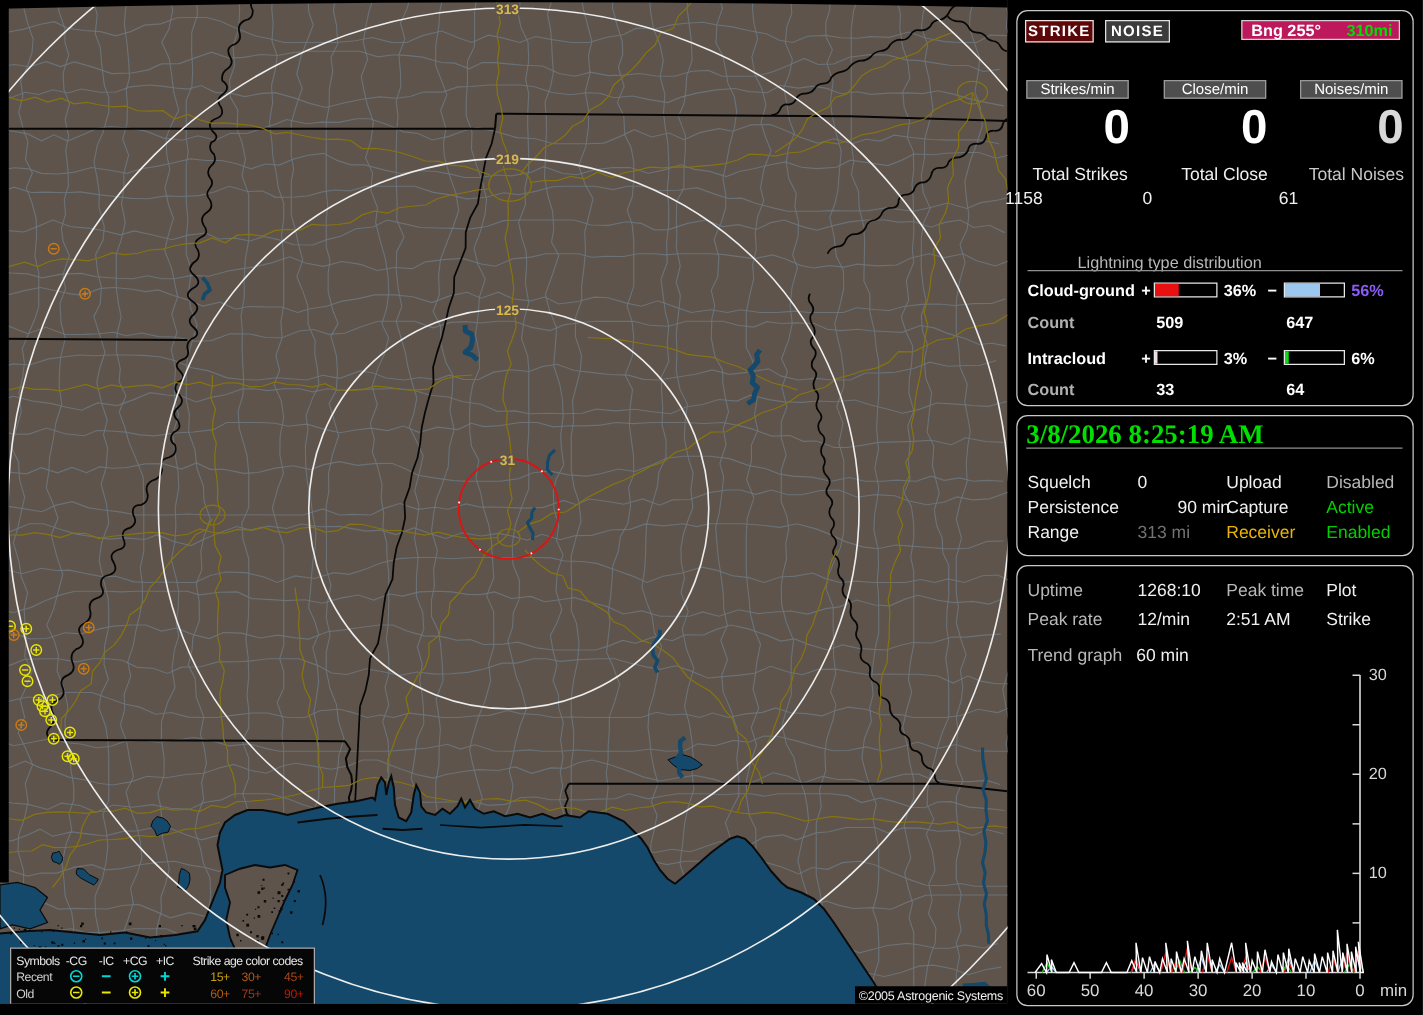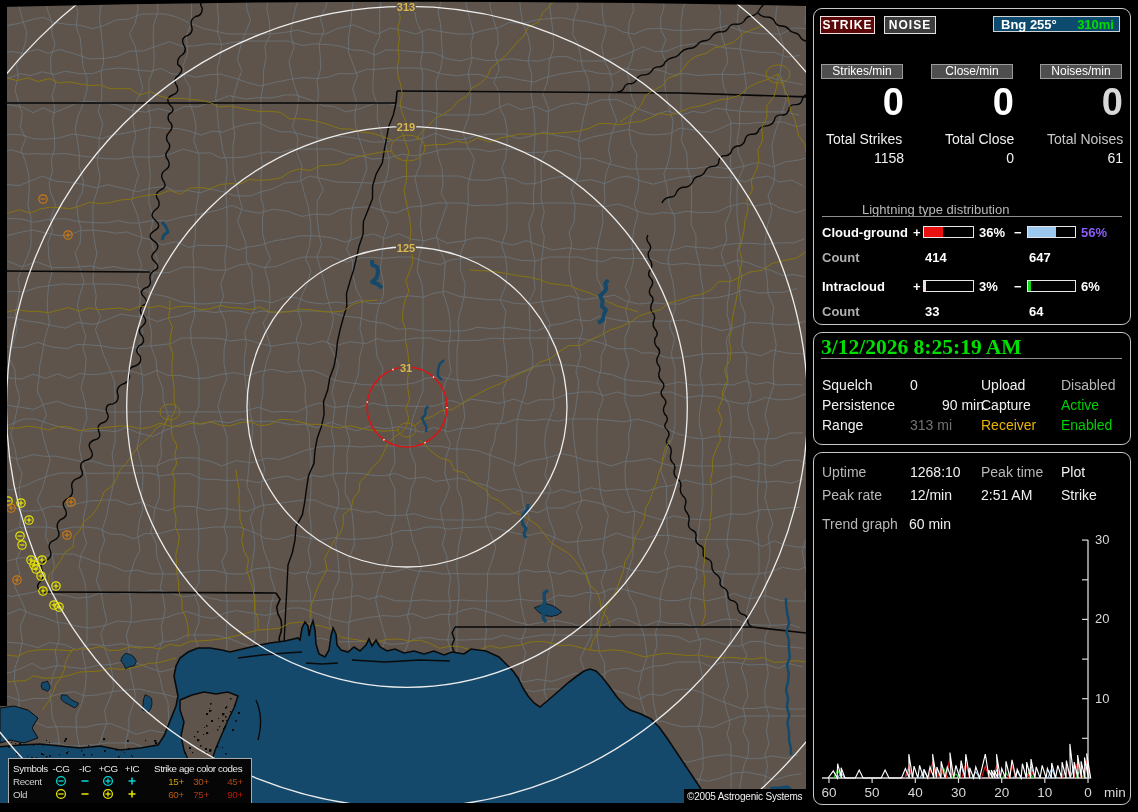--- a/index.html
+++ b/index.html
@@ -5,21 +5,21 @@
 html,body { width:1138px; height:812px; background:#000; overflow:hidden;
   font-family:"Liberation Sans",sans-serif; }
 .pbox { position:absolute; border:1px solid #c8c8c8; border-radius:9px; background:transparent; }
 .btn { position:absolute; height:18px; border:1px solid; font:bold 12px "Liberation Sans",sans-serif;
   color:#fff; text-align:center; line-height:16px; letter-spacing:1px; }
 .gbtn { position:absolute; height:15px; background:#4e4e4e; border:1px solid #9a9a9a;
   font:12px "Liberation Sans",sans-serif; color:#fff; text-align:center; line-height:13px; }
 .bigz { position:absolute; width:100px; text-align:right;
   font:bold 38px "Liberation Sans",sans-serif; line-height:32px; }
 .t14 { position:absolute; font:14px "Liberation Sans",sans-serif; white-space:nowrap;text-align:right; }
-.t14r { position:absolute; font:14px "Liberation Sans",sans-serif; text-align:right; }
+.t14r { position:absolute; font:14px "Liberation Sans",sans-serif; }
 .t13 { position:absolute; font:13px "Liberation Sans",sans-serif;margin-left:40px; }
 .b14 { position:absolute; font:bold 13px "Liberation Sans",sans-serif; white-space:nowrap; }
 </style></head>
 <body>
 <svg width="806" height="803" viewBox="0 0 806 803" style="position:absolute;left:0;top:0">
 <rect x="0" y="0" width="806" height="803" fill="#5e544c"></rect>
 <polyline points="21.7,-4.0 19.0,6.2 21.8,17.5 26.5,31.5 25.6,42.1 22.2,52.2 16.5,65.3 18.3,76.5 15.0,89.7 18.7,103.3 22.3,113.3 20.4,127.5 25.9,138.4 21.0,150.5 25.2,161.0 28.9,174.7 29.3,189.0 27.9,204.9 31.0,218.2 31.0,231.9 31.0,245.4 27.7,255.6 22.7,267.4 17.9,278.8 19.5,290.4 18.0,302.6 15.2,313.9 17.0,329.5 13.0,343.2 9.0,357.5 14.9,369.8 15.6,383.7 19.7,397.8 16.4,412.4 14.2,422.6 10.7,434.2 15.3,449.9 17.1,461.8 22.1,474.1 19.3,486.9 20.0,498.4 21.0,509.9 19.8,525.3 25.8,536.7 20.9,549.7 16.2,560.0 19.7,573.8 14.5,586.3 20.4,598.6 26.1,611.8 20.2,626.9 22.4,641.2 19.6,654.5 14.9,668.3 14.4,680.9 18.9,696.6 18.9,708.2 23.8,719.3 21.4,734.5 22.7,748.3 25.9,759.3 29.2,772.5 23.2,785.7 17.5,797.6" fill="none" stroke="#6e7982" stroke-width="0.9" opacity="0.8"></polyline>
     <polyline points="52.0,-4.0 46.7,7.8 52.0,23.1 51.9,33.6 55.0,44.0 50.5,58.6 51.1,71.5 55.6,83.1 52.1,95.6 54.9,108.9 52.6,120.1 54.4,136.0 54.7,148.7 51.4,159.4 52.4,171.4 49.1,182.8 50.6,193.2 55.5,204.6 50.3,219.8 52.4,231.2 48.0,242.5 48.8,258.1 52.2,270.9 48.5,285.8 47.7,296.3 47.3,308.9 49.4,323.3 44.5,339.2 42.6,351.6 39.6,366.7 39.0,377.9 37.0,390.4 42.1,401.9 46.4,414.6 41.0,427.9 45.1,443.9 50.2,459.7 46.2,474.8 42.7,487.7 37.4,500.1 43.3,512.4 46.7,524.0 45.7,536.7 51.7,552.4 54.3,565.8 51.9,576.7 52.8,592.5 55.8,605.8 56.8,616.1 59.0,629.1 59.0,640.1 55.2,650.6 57.3,664.1 52.8,675.5 49.7,690.9 51.2,704.4 52.2,717.0 57.4,730.1 59.0,741.3 57.7,752.8 55.3,766.8 58.4,778.7 57.9,789.1 59.0,805.1" fill="none" stroke="#6e7982" stroke-width="0.9" opacity="0.8"></polyline>
     <polyline points="73.2,-4.0 77.8,11.6 76.2,26.9 80.2,37.8 81.5,52.0 83.4,68.0 87.0,78.0 87.0,89.8 82.6,105.4 77.9,116.1 75.2,129.5 77.8,143.1 79.4,154.3 79.2,165.9 83.4,181.3 82.5,191.9 76.5,203.5 78.2,218.2 81.1,229.7 80.2,243.0 75.1,253.1 79.9,268.4 84.0,281.7 79.7,295.2 77.4,305.9 81.0,321.3 85.8,336.5 82.8,347.8 86.1,358.4 85.0,373.7 80.9,387.4 85.2,403.0 87.0,418.8 81.3,434.1 79.3,448.5 82.9,464.1 86.6,479.3 87.0,490.9 87.0,501.6 83.7,516.7 83.2,531.6 86.7,543.4 81.0,554.8 79.0,566.0 84.6,581.2 86.3,592.8 87.0,605.2 87.0,618.4 87.0,629.1 87.0,640.2 82.3,651.8 85.0,664.4 86.3,676.3 84.9,689.4 82.0,702.8 76.0,717.1 76.5,732.6 79.4,746.9 77.8,761.0 79.7,771.4 77.5,783.4 80.1,798.5" fill="none" stroke="#6e7982" stroke-width="0.9" opacity="0.8"></polyline>
     <polyline points="102.9,-4.0 100.4,8.4 99.5,19.2 101.6,34.8 103.0,50.2 103.6,62.0 101.0,72.0 102.0,84.6 101.6,98.6 98.1,111.2 102.9,124.0 99.0,138.8 99.2,149.3 97.2,163.1 100.2,178.0 96.9,192.1 93.0,203.3 93.0,214.7 93.0,229.8 94.6,242.3 96.9,253.5 93.8,266.5 93.0,280.4 96.2,294.9 95.3,305.5 100.8,316.6 95.4,329.7 99.6,341.2 103.2,353.9 109.1,367.9 114.5,381.5 115.0,396.9 115.0,411.2 115.0,426.2 115.0,441.5 112.1,454.4 113.8,465.9 114.0,480.5 111.3,494.2 108.7,504.7 106.6,516.3 102.2,529.6 104.6,541.0 99.3,555.2 99.8,567.6 96.3,580.1 101.2,592.7 103.5,606.2 106.7,621.3 100.8,633.6 103.8,645.7 109.3,660.8 112.2,673.3 113.5,686.6 110.1,697.9 104.5,710.5 106.6,722.6 102.6,735.0 98.1,747.8 93.0,761.5 93.8,773.9 95.5,784.0 95.0,794.9 93.6,805.2" fill="none" stroke="#6e7982" stroke-width="0.9" opacity="0.8"></polyline>
@@ -349,21 +349,21 @@
     <rect x="684" y="789" width="122" height="14" fill="#000"></rect>
     <text x="687" y="800" font-size="10" letter-spacing="-0.2" font-family="Liberation Sans, sans-serif" fill="#f0f0f0">©2005 Astrogenic Systems</text>
   </svg>
 
 <div class="pbox" style="left:813px;top:8px;width:318px;height:317px"></div>
 <div class="pbox" style="left:813px;top:332px;width:318px;height:113px"></div>
 <div class="pbox" style="left:813px;top:452px;width:318px;height:353px"></div>
 
 <div class="btn" style="left:820px;top:16px;width:55px;background:#5c0808;border-color:#f0e0e0">STRIKE</div>
 <div class="btn" style="left:884px;top:16px;width:52px;background:#3c3c3c;border-color:#e0e0e0">NOISE</div>
-<div style="position:absolute;left:993px;top:16px;width:127px;height:16px;background:#0c4a6e;border:1px solid #d0d0d0;font:bold 13px 'Liberation Sans',sans-serif;color:#fff;line-height:16px">
+<div style="position:absolute;left:993px;top:16px;width:127px;height:16px;background:#be185d;border:1px solid #d0d0d0;font:bold 13px 'Liberation Sans',sans-serif;color:#fff;line-height:16px">
   <span style="padding-left:7px">Bng 255°</span><span style="float:right;padding-right:5px;color:#00dd00">310mi</span></div>
 
 <div class="gbtn" style="left:821px;top:64px;width:82px">Strikes/min</div>
 <div class="gbtn" style="left:931px;top:64px;width:82px">Close/min</div>
 <div class="gbtn" style="left:1040px;top:64px;width:82px">Noises/min</div>
 
 <div class="bigz" style="left:804px;top:86px;color:#fff">0</div>
 <div class="bigz" style="left:914px;top:86px;color:#fff">0</div>
 <div class="bigz" style="left:1023px;top:86px;color:#d8d8d8">0</div>
 
@@ -383,40 +383,40 @@
     <div style="width:19px;height:100%;background:#e81010"></div>
   </div>
 <div class="b14" style="left:979px;top:225px;color:#fff">36%</div>
 <div class="b14" style="left:1014px;top:225px;color:#fff">−</div>
 <div style="position:absolute;left:1027px;top:226px;width:49px;height:12px;border:1px solid #e8e8e8;background:#000">
     <div style="width:28px;height:100%;background:#9cc8f0"></div>
   </div>
 <div class="b14" style="left:1081px;top:225px;color:#8b5cf6">56%</div>
 
 <div class="b14" style="left:822px;top:250px;color:#b0b0b0">Count</div>
-<div class="b14" style="left:925px;top:250px;color:#fff">414</div>
+<div class="b14" style="left:925px;top:250px;color:#fff">509</div>
 <div class="b14" style="left:1029px;top:250px;color:#fff">647</div>
 
 <div class="b14" style="left:822px;top:279px;color:#fff">Intracloud</div>
 <div class="b14" style="left:913px;top:279px;color:#fff">+</div>
 <div style="position:absolute;left:923px;top:280px;width:51px;height:12px;border:1px solid #e8e8e8;background:#000">
     <div style="width:2px;height:100%;background:#f0d8e0"></div>
   </div>
 <div class="b14" style="left:979px;top:279px;color:#fff">3%</div>
 <div class="b14" style="left:1014px;top:279px;color:#fff">−</div>
 <div style="position:absolute;left:1027px;top:280px;width:49px;height:12px;border:1px solid #e8e8e8;background:#000">
     <div style="width:3px;height:100%;background:#10d818"></div>
   </div>
 <div class="b14" style="left:1081px;top:279px;color:#fff">6%</div>
 
 <div class="b14" style="left:822px;top:304px;color:#b0b0b0">Count</div>
 <div class="b14" style="left:925px;top:304px;color:#fff">33</div>
 <div class="b14" style="left:1029px;top:304px;color:#fff">64</div>
 
-<div style="position:absolute;left:821px;top:335px;font:bold 21.5px 'Liberation Serif',serif;color:#00e000">3/12/2026 8:25:19 AM</div>
+<div style="position:absolute;left:821px;top:335px;font:bold 21.5px 'Liberation Serif',serif;color:#00e000">3/8/2026 8:25:19 AM</div>
 <div style="position:absolute;left:821px;top:358px;width:301px;height:1px;background:#909090"></div>
 
 <div class="t14" style="left:822px;top:377px;color:#f0f0f0">Squelch</div>
 <div class="t14" style="left:910px;top:377px;color:#f0f0f0">0</div>
 <div class="t14" style="left:981px;top:377px;color:#f0f0f0">Upload</div>
 <div class="t14" style="left:1061px;top:377px;color:#b8b8b8">Disabled</div>
 <div class="t14" style="left:822px;top:397px;color:#f0f0f0">Persistence</div>
 <div class="t14" style="left:942px;top:397px;color:#f0f0f0">90 min</div>
 <div class="t14" style="left:981px;top:397px;color:#f0f0f0">Capture</div>
 <div class="t14" style="left:1061px;top:397px;color:#00d000">Active</div>

